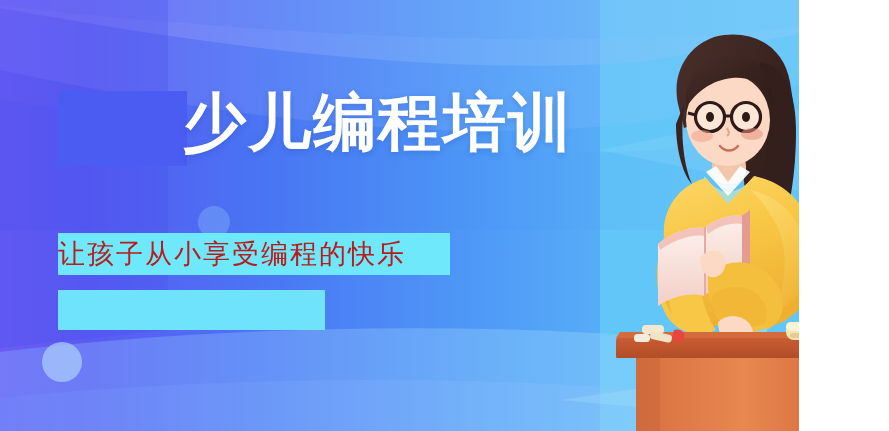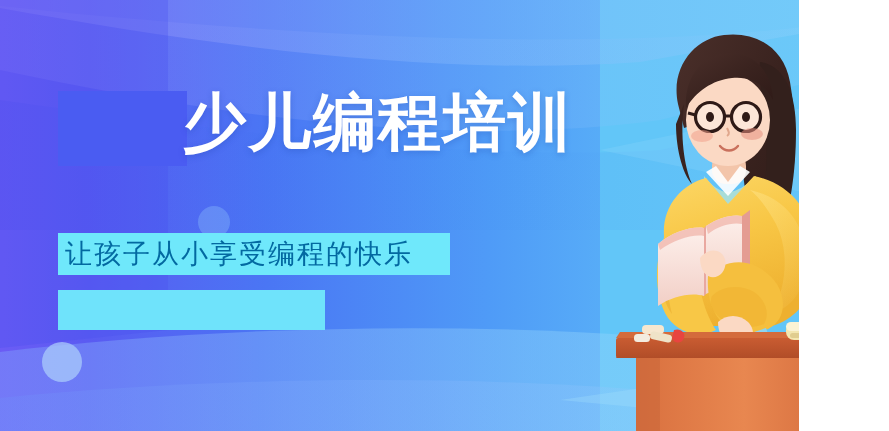--- a/index.html
+++ b/index.html
@@ -78,24 +78,24 @@
     left: 58px;
     top: 233px;
     width: 392px;
     height: 42px;
     background: #6fe8fb;
     display: flex;
     align-items: center;
   }
   .tagline-text {
     font-size: 27px;
-    color: #0369a1;
+    color: #b91c1c;
     letter-spacing: 2px;
     white-space: nowrap;
-    padding-left: 7px;
+    padding-left: 0;
     line-height: 42px;
   }
 
   .empty-band {
     position: absolute;
     left: 58px;
     top: 290px;
     width: 267px;
     height: 40px;
     background: #6fe3fb;

